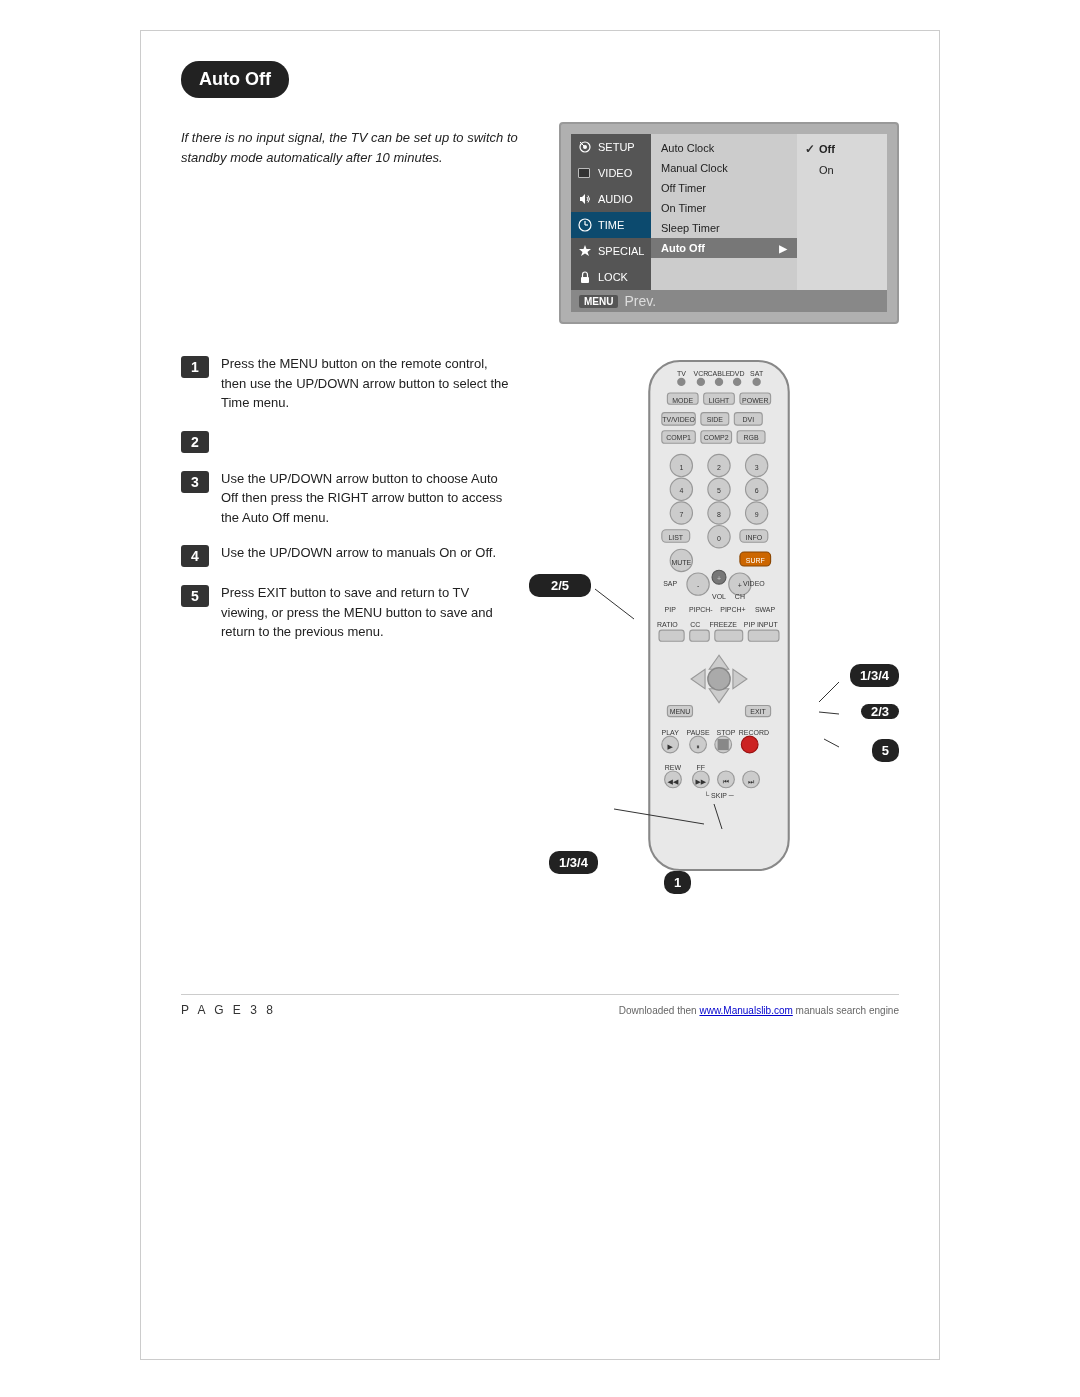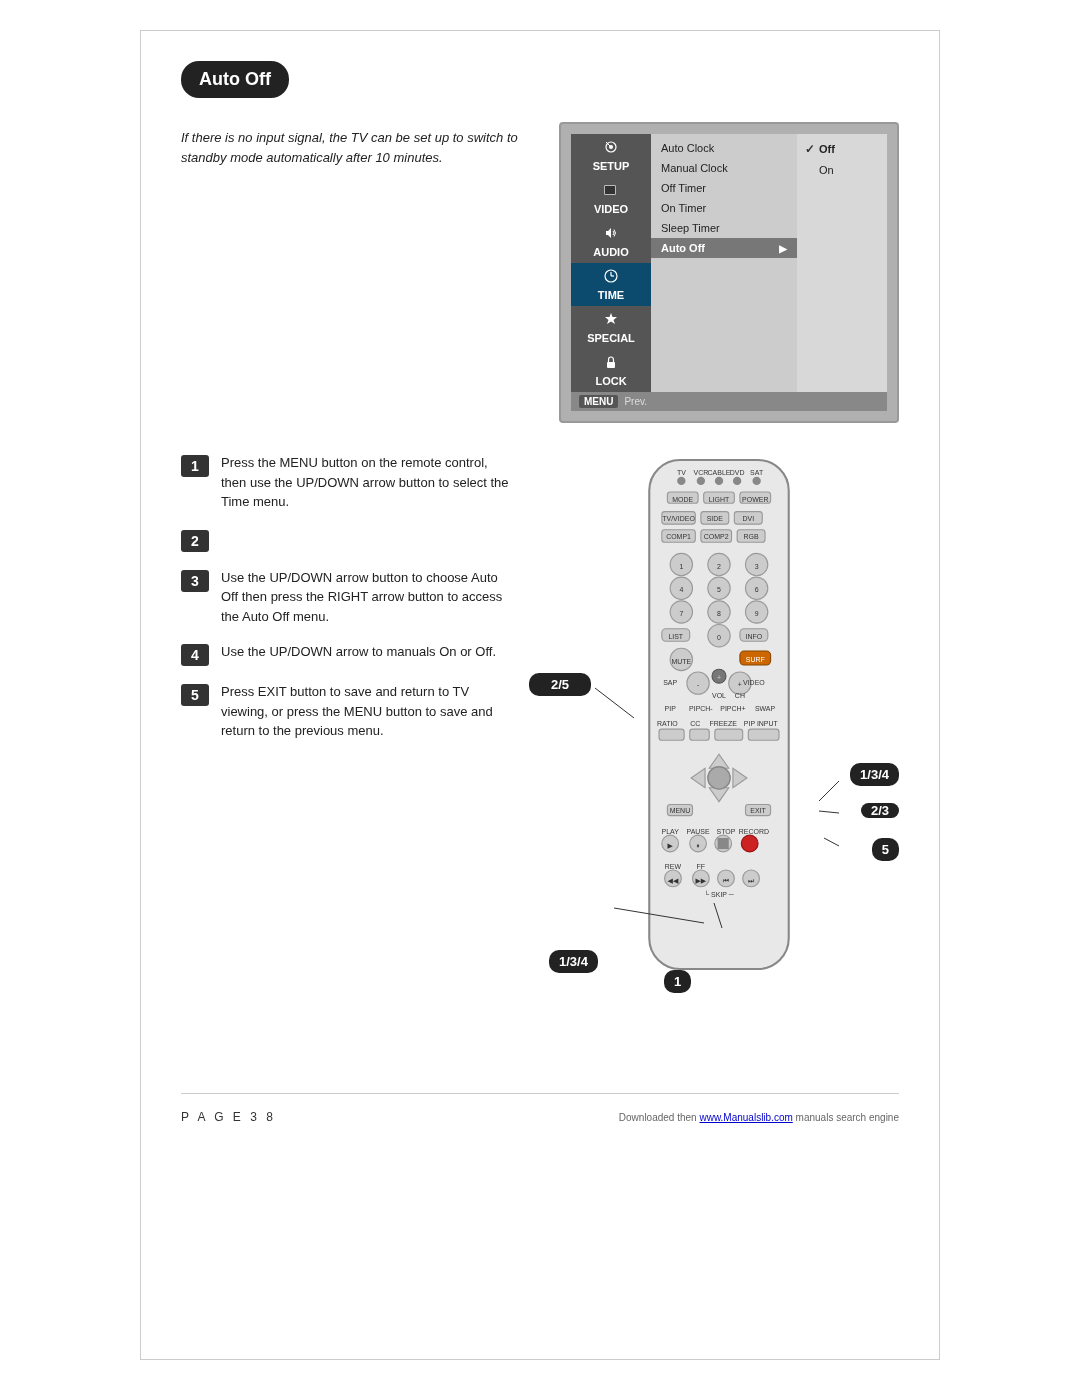--- a/index.html
+++ b/index.html
@@ -62,22 +62,21 @@
       display: flex;
       flex-direction: column;
     }
     .menu-sidebar-item {
       display: flex;
       align-items: center;
       gap: 5px;
       padding: 5px 6px;
       color: #fff;
       font-size: 11px;
-      font-weight: bold;
-      flex-direction: column;
+      font-weight: normal;
     }
     .menu-sidebar-item.active {
       background: #0c4a6e;
     }
     .menu-sidebar-item .icon-shape {
       width: 16px;
       height: 16px;
       display: inline-block;
     }
     .menu-main {
@@ -128,21 +127,21 @@
     .menu-btn {
       background: #555;
       color: #fff;
       font-size: 10px;
       padding: 1px 5px;
       border-radius: 2px;
       font-weight: bold;
     }
     .menu-footer-text {
       color: #ddd;
-      font-size: 10px;
+      font-size: 14px;
     }
 
     
     .steps-section {
       display: flex;
       gap: 20px;
       margin-top: 20px;
     }
     .steps-left {
       flex: 1;
@@ -189,21 +188,21 @@
       height: 600px;
     }
 
     
     .page-footer {
       margin-top: 40px;
       display: flex;
       justify-content: space-between;
       align-items: center;
       border-top: 1px solid #ccc;
-      padding-top: 16px;
+      padding-top: 8px;
     }
     .page-num {
       font-size: 12px;
       letter-spacing: 3px;
       color: #333;
     }
     .download-link {
       color: #0000cc;
       text-decoration: underline;
       font-size: 10px;

